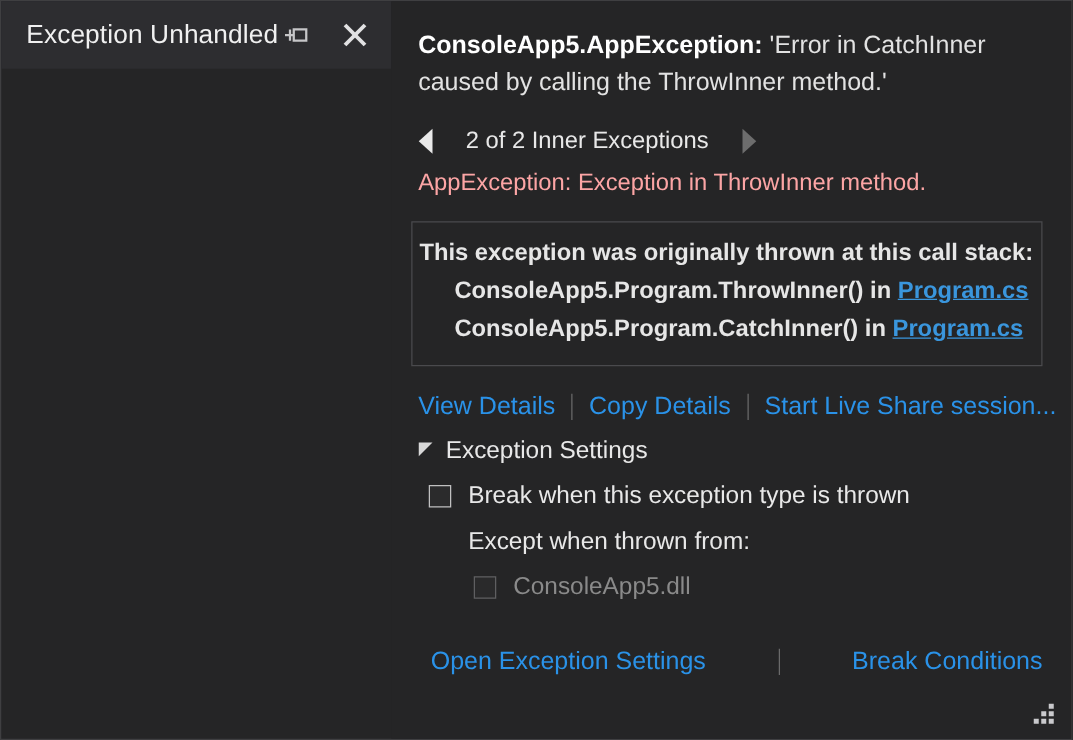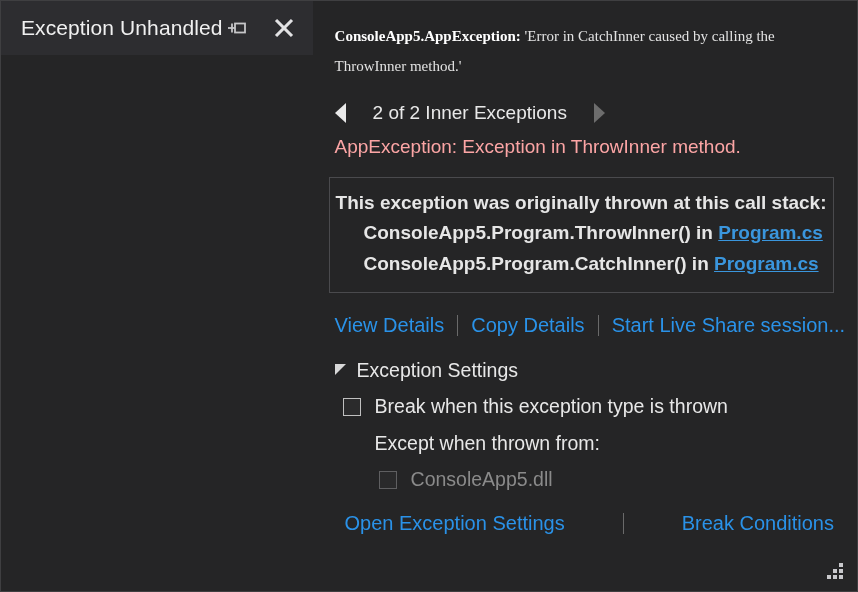--- a/index.html
+++ b/index.html
@@ -68,25 +68,24 @@
     position: relative;
     background: #252526;
     padding: 0 0 0 0;
     overflow: hidden;
   }
 
   .pad { padding-left: 22px; padding-right: 20px; }
 
   .exc-header {
     margin-top: 20px;
-    font-size: 15px;
+    font-size: 20px;
     line-height: 30px;
     color: #e8e8e8;
     max-width: 790px;
-    font-family: Liberation Serif, serif;
   }
   .exc-type {
     font-weight: bold;
     color: #ffffff;
   }
   .exc-msg { color: #e2e2e2; }
 
   
   .inner-nav {
     margin-top: 19px;
@@ -171,21 +170,21 @@
     display: inline-block;
     width: 1px;
     height: 21px;
     background: #6a6a6a;
     margin: 0 13px;
     flex: 0 0 auto;
   }
 
   
   .settings-header {
-    margin-top: 22px;
+    margin-top: 12px;
     display: flex;
     align-items: center;
     gap: 11px;
     font-size: 19.5px;
     color: #e8e8e8;
     cursor: pointer;
   }
   .expander {
     width: 0;
     height: 0;
@@ -220,21 +219,21 @@
     padding-left: 62px;
     font-size: 19.5px;
     color: #e8e8e8;
   }
   .check-row.sub {
     padding-left: 66px;
     color: #8a8a8a;
     cursor: default;
   }
 
-  .link-row.bottom { margin-top: 21px; padding-left: 32px; gap: 45px; }
+  .link-row.bottom { margin-top: 37px; padding-left: 32px; gap: 45px; }
 
   
   .grip {
     position: absolute;
     right: 8px;
     bottom: 8px;
     width: 22px;
     height: 22px;
   }
   .grip i {

